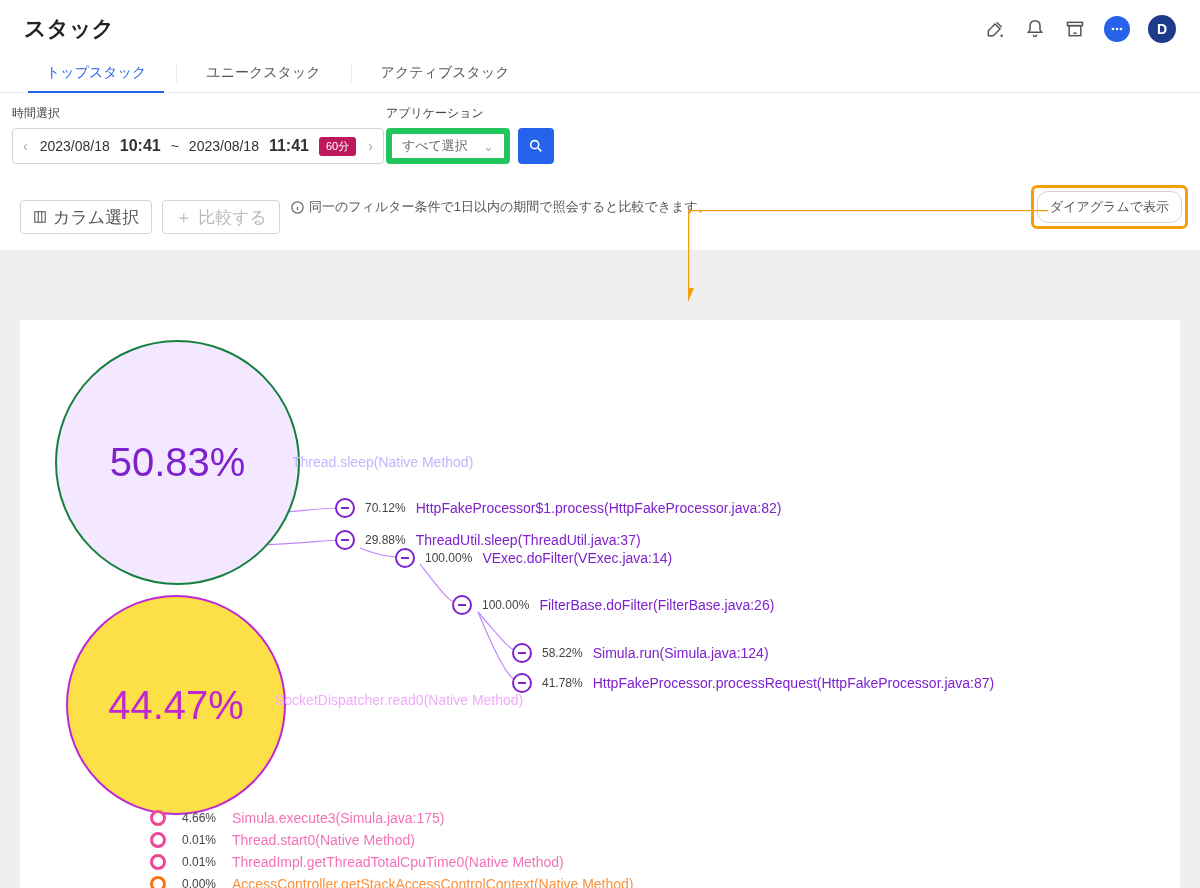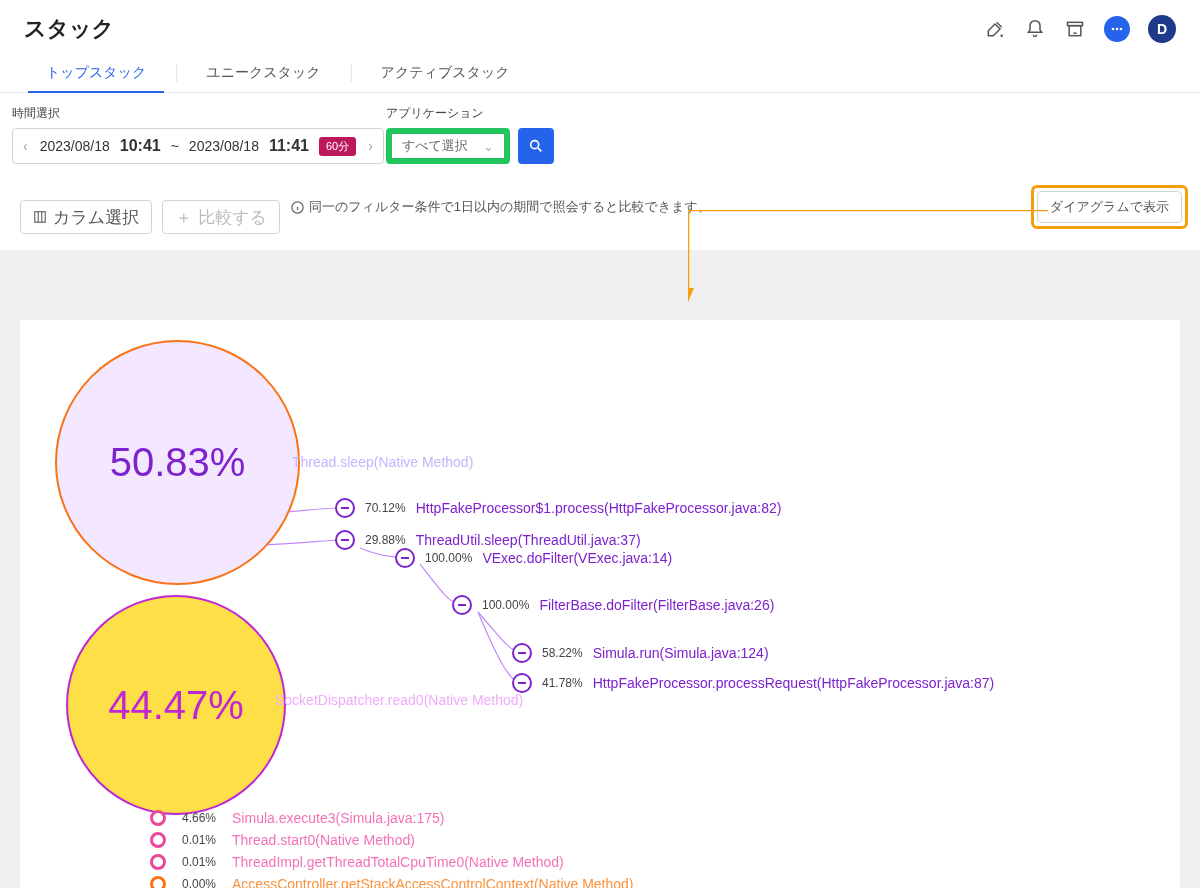--- a/index.html
+++ b/index.html
@@ -115,21 +115,21 @@
     background:#fff; font-size:17px; color:#555; cursor:pointer;margin-top:20px;
   }
   .btn.disabled{ color:#bbb; }
   .hint{ display:flex; align-items:center; gap:4px; color:#555; font-size:13px;}
   .diagram-btn-wrap{
     margin-left:auto;
     border:3px solid #f59e0b; border-radius:6px;
     padding:3px;
   }
   .diagram-btn{
-    border:1px solid #d1d5db; border-radius:4px;
+    border:1px solid #d1d5db; border-radius:11px;
     height:32px; padding:0 12px;
     background:#fff; font-size:13px; color:#555; cursor:pointer;
   }
 
   
   .annotation-arrow{
     position:absolute;
     top: 210px;
     left: 688px;
     width: 360px;
@@ -150,21 +150,21 @@
   }
 
   
   .big-circle{
     position:absolute; border-radius:50%;
     display:flex; align-items:center; justify-content:center;
     font-size:40px; font-weight:400;
   }
   .circle1{
     left:35px; top:20px; width:245px; height:245px;
-    background:#f3e8ff; border:2px solid #f97316; color:#7e22ce;
+    background:#f3e8ff; border:2px solid #15803d; color:#7e22ce;
   }
   .circle2{
     left:46px; top:275px; width:220px; height:220px;
     background:#fde047; border:2px solid #c026d3; color:#c026d3;
   }
   .big-root-label{
     position:absolute; font-size:14px;
   }
 
   .node{

